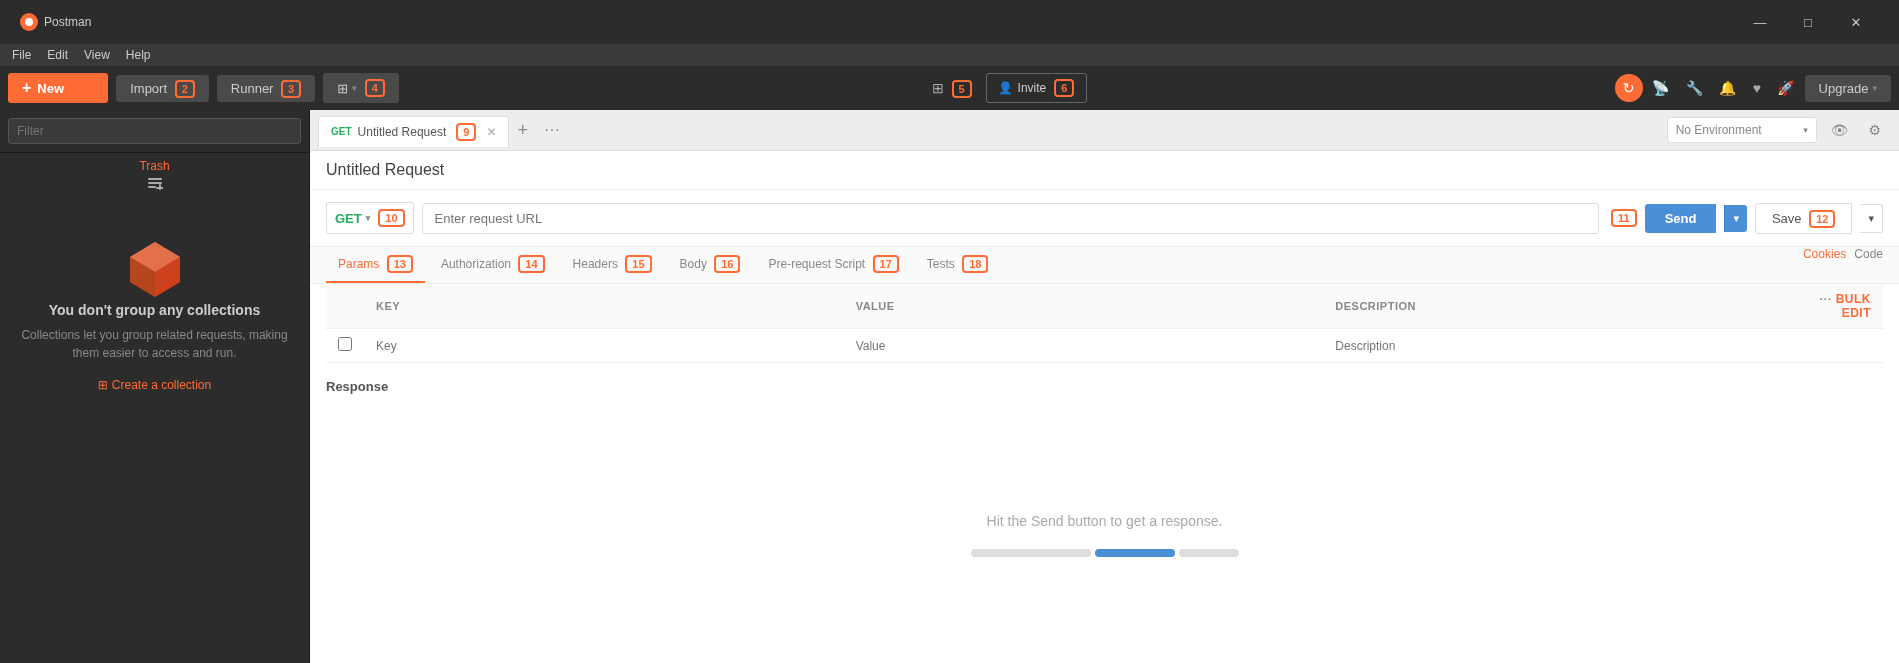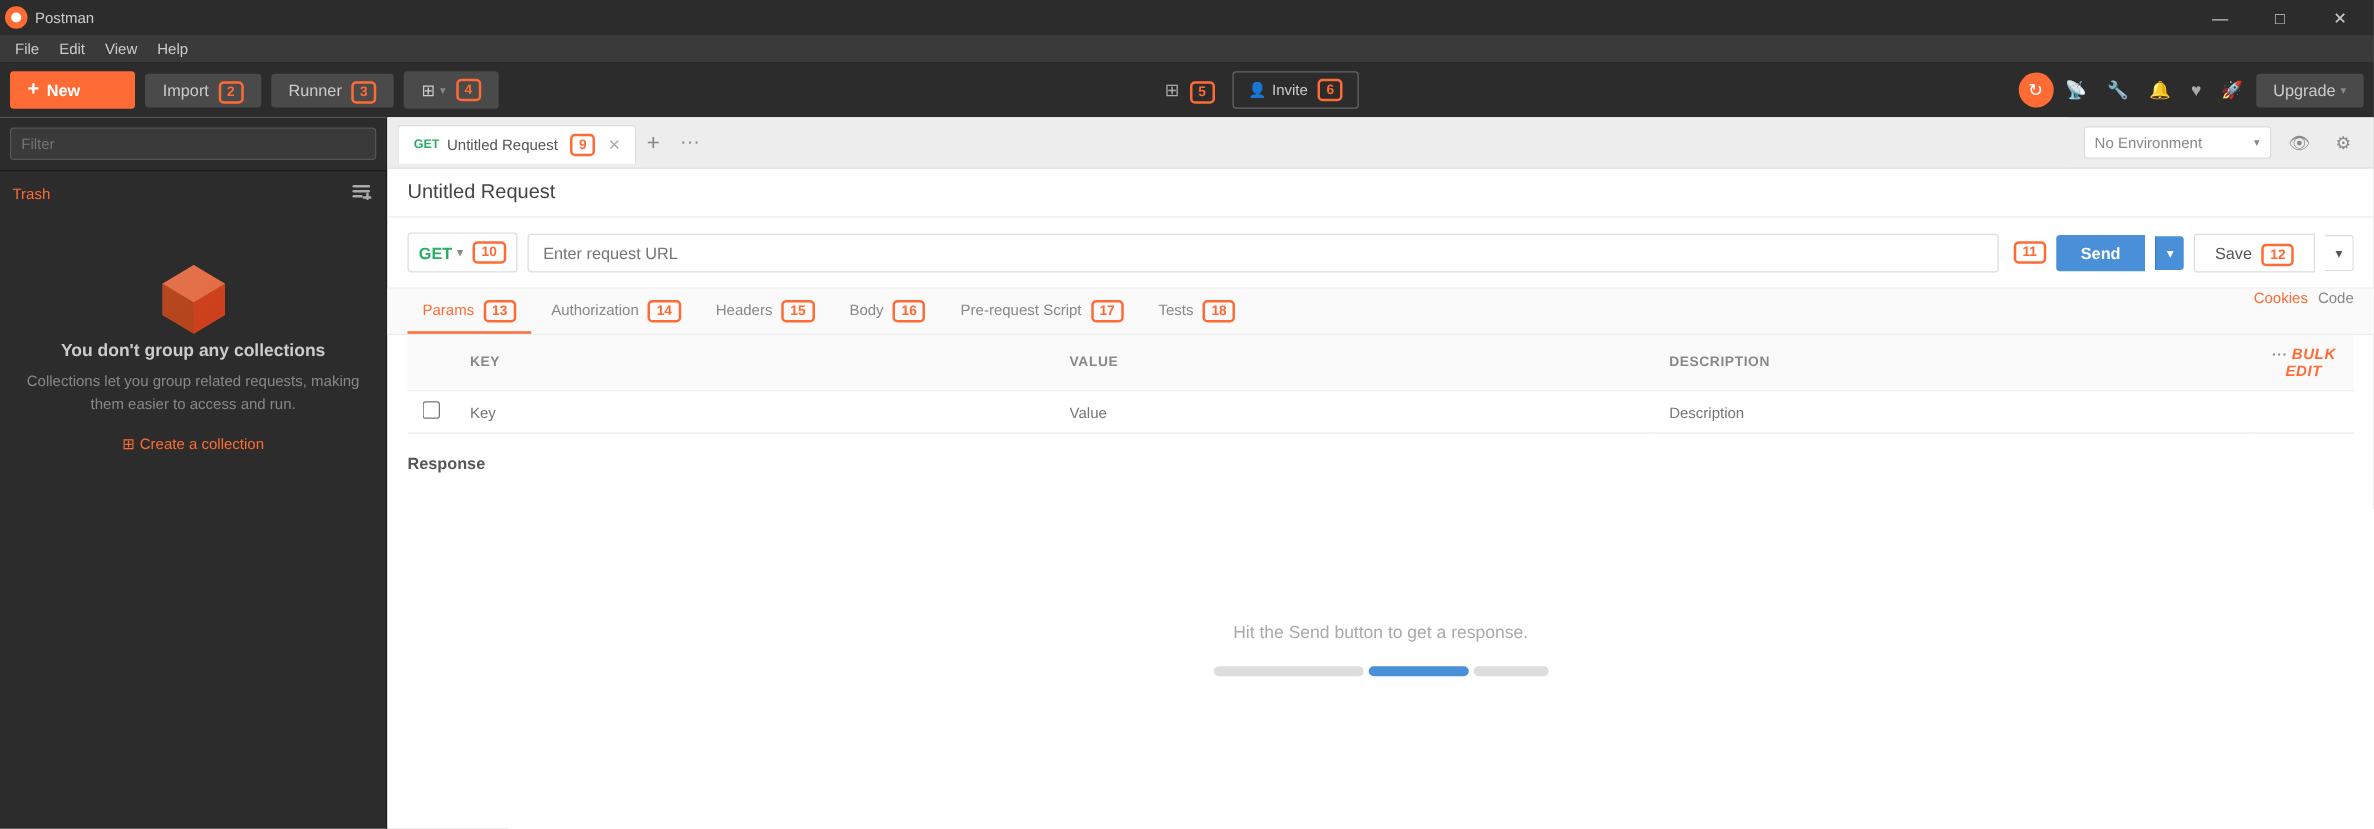--- a/index.html
+++ b/index.html
@@ -1,24 +1,24 @@
 <!DOCTYPE html>
 <html><head>
   <meta charset="utf-8">
   <style>
     * { box-sizing: border-box; margin: 0; padding: 0; }
     body { font-family: -apple-system, BlinkMacSystemFont, 'Segoe UI', sans-serif; font-size: 12px; background: #1a1a1a; overflow: hidden; }
 
     
     .titlebar {
       background: #2c2c2c;
-      height: 28px;
+      height: 44px;
       display: flex;
       align-items: center;
-      padding: 0 4px;
+      padding: 0 20px;
       user-select: none;
     }
     .titlebar-controls { display: flex; gap: 2px; margin-left: auto; }
     .titlebar-btn {
       width: 46px; height: 28px; border: none; background: transparent;
       color: #ccc; font-size: 13px; cursor: pointer; display: flex; align-items: center; justify-content: center;
     }
 
     
     .menubar {
@@ -105,20 +105,21 @@
     }
     .sidebar-tab {
       flex: 1; padding: 10px 0; text-align: center;
       color: #aaa; font-size: 13px; cursor: pointer;
       border-bottom: 2px solid transparent;
     }
     .sidebar-tab.active { color: #ff6b35; border-bottom: 2px solid #ff6b35; }
     .sidebar-actions {
       display: flex; align-items: center; justify-content: space-between;
       padding: 6px 10px;
+      flex-direction: column;
     }
     .sidebar-action-link { color: #ff6b35; font-size: 12px; cursor: pointer; }
     .sidebar-icon-btn {
       background: transparent; border: none; color: #aaa;
       font-size: 14px; cursor: pointer; padding: 2px;
     }
     .collections-empty {
       display: flex; flex-direction: column; align-items: center;
       padding: 30px 20px; text-align: center;
     }
@@ -492,21 +493,21 @@
       </div>
 
       <div style="padding:0 16px;">
         <table class="params-table">
           <thead>
             <tr>
               <th style="width:30px;"></th>
               <th>KEY</th>
               <th>VALUE</th>
               <th>DESCRIPTION</th>
-              <th style="width:80px;text-align:center;font-style:italic;">
+              <th style="width:80px;text-align:right;">
                 <span class="more-dots">···</span>
                 <span class="bulk-edit">Bulk Edit</span>
               </th>
             </tr>
           </thead>
           <tbody>
             <tr>
               <td><input type="checkbox" class="params-check" style=""></td>
               <td><input type="text" style="border: none; outline: none; width: 100%; color: rgb(170, 170, 170); font-size: 12px; background: transparent;" placeholder="Key"></td>
               <td><input type="text" style="border: none; outline: none; width: 100%; color: rgb(170, 170, 170); font-size: 12px; background: transparent;" placeholder="Value"></td>

